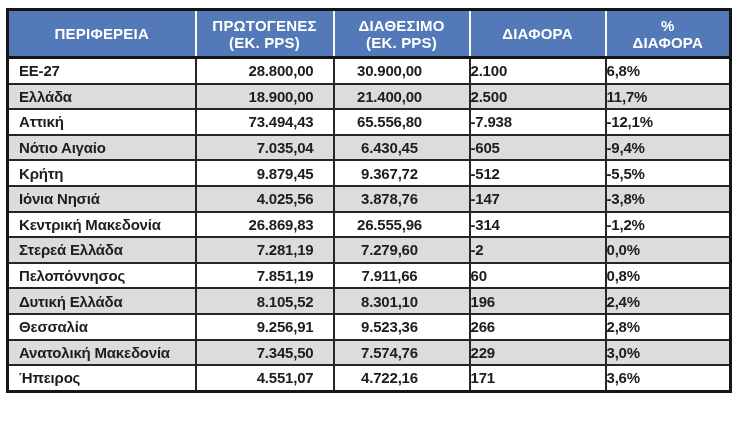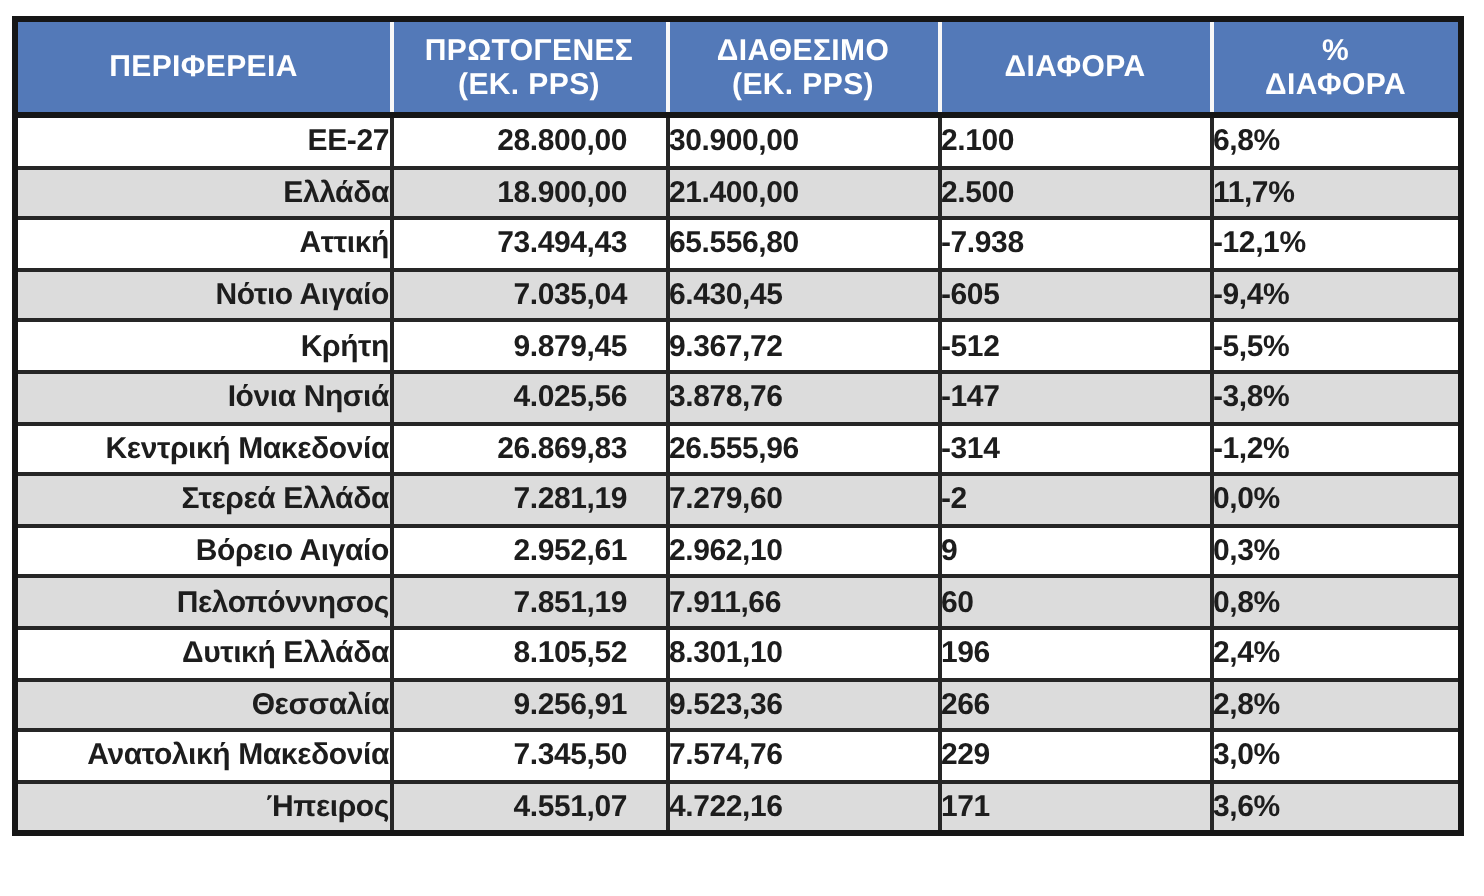--- a/index.html
+++ b/index.html
@@ -47,23 +47,23 @@
     padding: 0;
     background: #ffffff;
     border-left: 2px solid var(--border-grid, #262626);
     border-top: 2px solid var(--border-grid, #262626);
     vertical-align: middle;
     overflow: hidden;
     white-space: nowrap;
   }
   tbody td:first-child { border-left: none; }
   tbody tr:nth-child(even) td { background: var(--stripe-bg, #DCDCDC); }
-  td.col0 { text-align: right;  padding-left: 10px; }
+  td.col0 { text-align: left;  padding-left: 10px; }
   td.col1 { text-align: right; padding-right: 19px; }
-  td.col2 { text-align: left; padding-right: 24px; margin-top: 26px; }
+  td.col2 { text-align: center; padding-right: 24px; margin-top: 26px; }
   td.col3 { text-align: left; padding-right: 50px; }
   td.col4 { text-align: left; padding-right: 46px; }
 </style>
 </head>
 <body>
 
 <div class="table-wrap">
   <table>
     <colgroup>
       <col style="width:188px">
@@ -135,27 +135,20 @@
           <td class="col4">-1,2%</td>
         </tr>
         <tr>
           <td class="col0">Στερεά Ελλάδα</td>
           <td class="col1">7.281,19</td>
           <td class="col2">7.279,60</td>
           <td class="col3">-2</td>
           <td class="col4">0,0%</td>
         </tr>
         <tr>
-          <td class="col0">Βόρειο Αιγαίο</td>
-          <td class="col1">2.952,61</td>
-          <td class="col2">2.962,10</td>
-          <td class="col3">9</td>
-          <td class="col4">0,3%</td>
-        </tr>
-        <tr>
           <td class="col0">Πελοπόννησος</td>
           <td class="col1">7.851,19</td>
           <td class="col2">7.911,66</td>
           <td class="col3">60</td>
           <td class="col4">0,8%</td>
         </tr>
         <tr>
           <td class="col0">Δυτική Ελλάδα</td>
           <td class="col1">8.105,52</td>
           <td class="col2">8.301,10</td>

